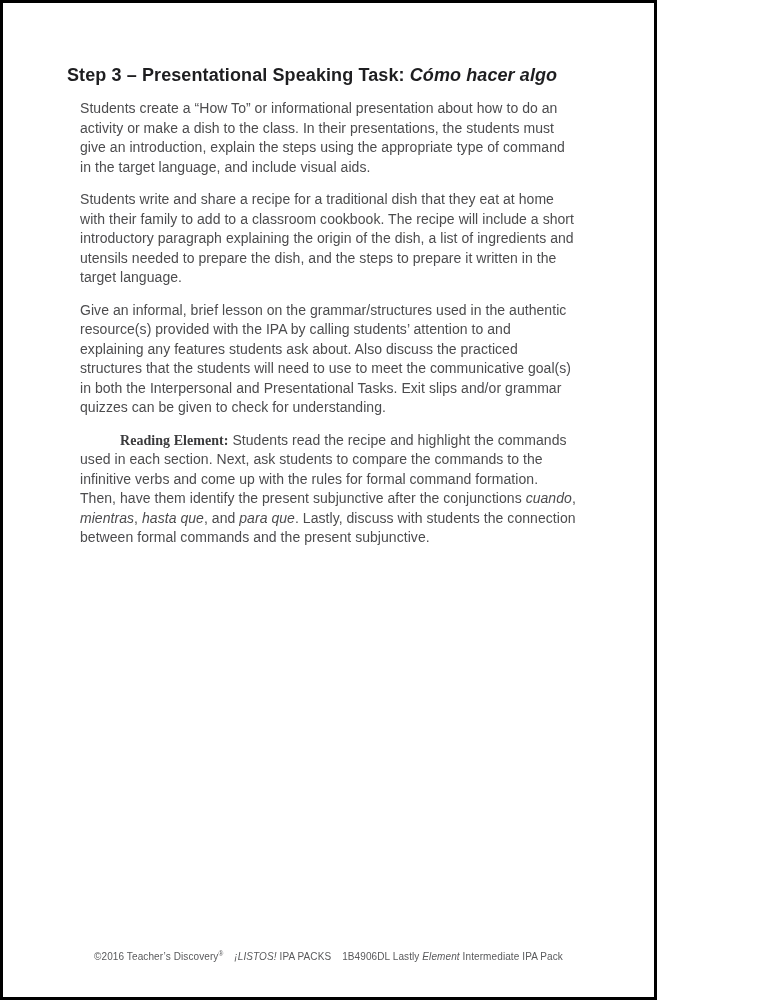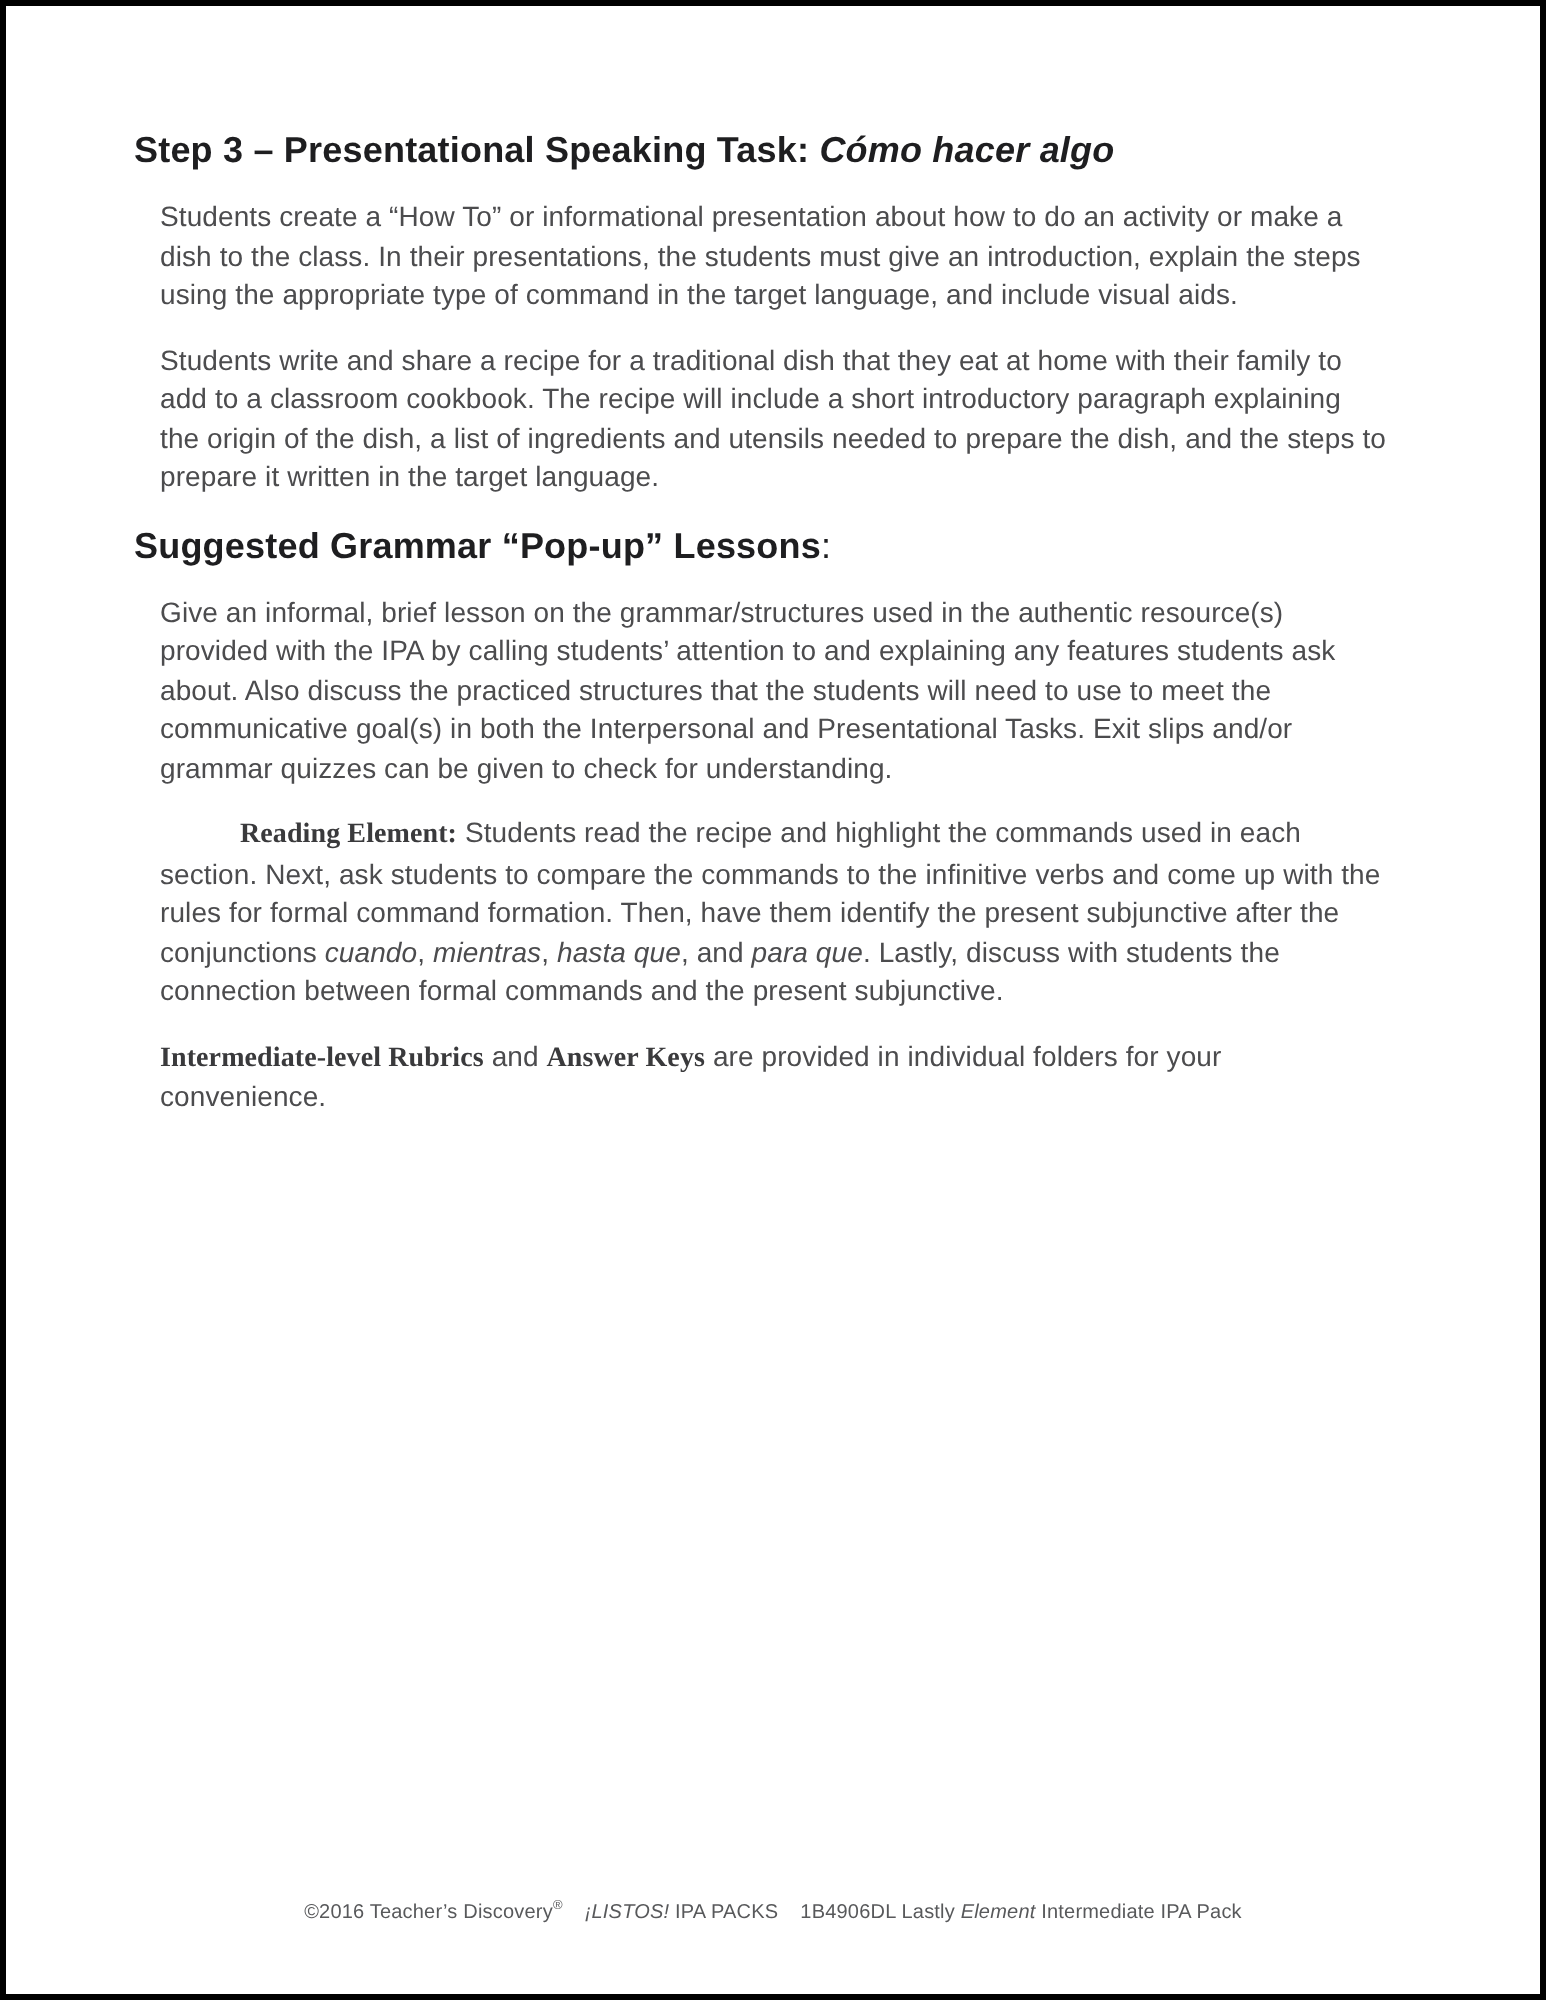--- a/index.html
+++ b/index.html
@@ -3,21 +3,21 @@
 <meta charset="utf-8">
 <style>
   html, body {
     margin: 0;
     padding: 0;
     background: #ffffff;
     font-family: "Liberation Sans", sans-serif;
   }
   .page {
     position: relative;
-    width: 773px;
+    width: 657px;
     height: 1000px;
     box-sizing: border-box;
     border: 3px solid #000000;
     background: #ffffff;
     overflow: hidden;
   }
   .content {
     padding: 61px 64px 0 64px;
   }
   h2.doc-heading {
@@ -78,24 +78,22 @@
 <div class="page">
   <div class="content">
 
     <h2 class="doc-heading"><span>Step 3 – Presentational Speaking Task: </span><em>Cómo hacer algo</em></h2>
 
     <p class="doc-para mt-para">Students create a “How To” or informational presentation about how to do an activity or make a dish to the class. In their presentations, the students must give an introduction, explain the steps using the appropriate type of command in the target language, and include visual aids.</p>
 
 
     <p class="doc-para mt-para">Students write and share a recipe for a traditional dish that they eat at home with their family to add to a classroom cookbook. The recipe will include a short introductory paragraph explaining the origin of the dish, a list of ingredients and utensils needed to prepare the dish, and the steps to prepare it written in the target language.</p>
 
-    <h2 class="doc-heading mt-heading3"><span>Suggested Grammar “Pop-up” Lessons</span><span class="colon">:</span></h2>
 
     <p class="doc-para mt-grammar">Give an informal, brief lesson on the grammar/structures used in the authentic resource(s) provided with the IPA by calling students’ attention to and explaining any features students ask about. Also discuss the practiced structures that the students will need to use to meet the communicative goal(s) in both the Interpersonal and Presentational Tasks. Exit slips and/or grammar quizzes can be given to check for understanding.</p>
 
     <p class="doc-para mt-reading indent-first"><strong>Reading Element:</strong><span> Students read the recipe and highlight the commands used in each section. Next, ask students to compare the commands to the infinitive verbs and come up with the rules for formal command formation. Then, have them identify the present subjunctive after the conjunctions </span><em>cuando</em><span>, </span><em>mientras</em><span>, </span><em>hasta que</em><span>, and </span><em>para que</em><span>. Lastly, discuss with students the connection between formal commands and the present subjunctive.</span></p>
 
-    <p class="doc-para mt-rubrics"><strong>Intermediate-level Rubrics</strong><span> and </span><strong>Answer Keys</strong><span> are provided in individual folders for your convenience.</span></p>
 
   </div>
 
   <div class="doc-footer"><span class="seg"><span>©2016 Teacher’s Discovery</span><sup>®</sup></span><span class="gap"></span><span class="seg"><em>¡LISTOS!</em><span> IPA PACKS</span></span><span class="gap"></span><span class="seg"><span>1B4906DL Lastly </span><em>Element</em><span> Intermediate IPA Pack</span></span></div>
 </div>
 
 </body></html>

